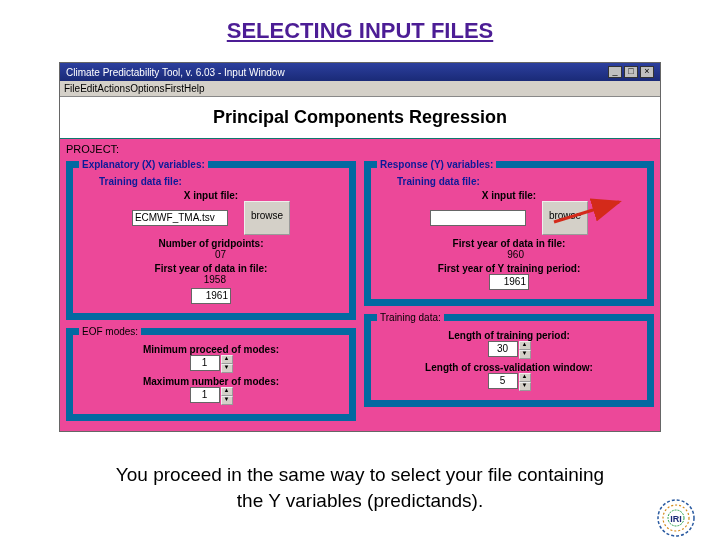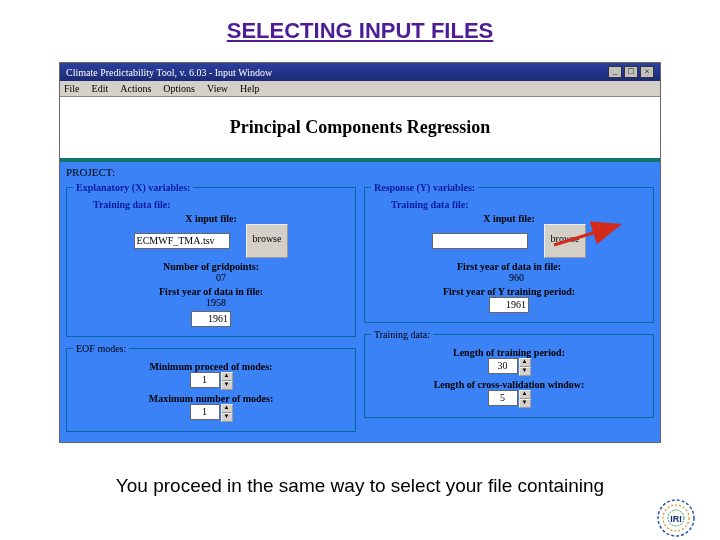--- a/index.html
+++ b/index.html
@@ -18,23 +18,22 @@
     font-size: 22px;
     color: #4c1d95;
     margin-top: 18px;
     margin-bottom: 18px;
     text-decoration: underline;
   }
   .app-window {
     width: 600px;
     margin: 0 auto;
     border: 1px solid #666;
-    background: #3b82f6;
+    background: #ec4899;
     position: relative;
-    font-family: Liberation Serif, serif;
   }
   .titlebar {
     background: linear-gradient(#2c3f9e, #1a2a77);
     color: #fff;
     font-size: 10px;
     padding: 2px 6px;
     display: flex;
     justify-content: space-between;
     align-items: center;
     height: 14px;
@@ -52,31 +51,30 @@
     font-size: 9px;
     line-height: 8px;
     text-align: center;
     color: #000;
   }
   .menubar {
     background: #d4d0c8;
     font-size: 10px;
     padding: 2px 4px;
     display: flex;
-    gap: 12px;
     border-bottom: 1px solid #888;
   }
   .menubar span { color: #000; }
   .panel-heading {
     text-align: center;
     font-size: 18px;
     font-weight: bold;
     background: #fff;
-    padding: 20px 0;
-    border-bottom: 4px solid #0f766e;
+    padding: 10px 0;
+    border-bottom: 1px solid #0f766e;
   }
   .work-area {
     padding: 4px 6px 10px 6px;
     font-size: 10px;
     color: #000;
   }
   .project-row {
     font-size: 11px;
     margin-bottom: 4px;
   }
@@ -84,21 +82,21 @@
     display: flex;
     gap: 8px;
   }
   .col {
     flex: 1;
     display: flex;
     flex-direction: column;
     gap: 6px;
   }
   fieldset {
-    border: 1px solid #0369a1;
+    border: 7px solid #0369a1;
     padding: 4px 6px 6px 6px;
     margin: 0;
   }
   legend {
     color: #0b1a99;
     font-weight: bold;
     font-size: 10px;
     padding: 0 3px;
   }
   fieldset.inner {
@@ -206,21 +204,21 @@
       <span>_</span>
       <span>□</span>
       <span>×</span>
     </div>
   </div>
   <div class="menubar">
     <span>File</span>
     <span>Edit</span>
     <span>Actions</span>
     <span>Options</span>
-    <span>View</span>
+    <span>First</span>
     <span>Help</span>
   </div>
   <div class="panel-heading">Principal Components Regression</div>
 
   <div class="work-area">
     <div class="project-row">PROJECT:</div>
 
     <div class="columns">
 
       <div class="col">
@@ -331,20 +329,21 @@
           </defs>
           <line x1="5" y1="25" x2="70" y2="5" stroke="#d42a1a" stroke-width="3" marker-end="url(#ah)"></line>
         </svg>
       </div>
     </div>
   </div>
 </div>
 
 <div class="caption">
   <span>You proceed in the same way to select your file containing</span><br>
+  <span>the Y variables (predictands).</span>
 </div>
 
 <div class="iri-logo">
   <svg width="40" height="40" viewBox="0 0 40 40">
     <circle cx="20" cy="20" r="18" fill="none" stroke="#2a5aa0" stroke-width="1.5" stroke-dasharray="3 2"></circle>
     <circle cx="20" cy="20" r="13" fill="none" stroke="#d48a1a" stroke-width="1.2" stroke-dasharray="2 2"></circle>
     <circle cx="20" cy="20" r="8" fill="none" stroke="#2aa04a" stroke-width="1" stroke-dasharray="2 1"></circle>
     <text x="20" y="24" text-anchor="middle" font-size="9" font-weight="bold" fill="#1a2a77">IRI</text>
   </svg>
 </div>

